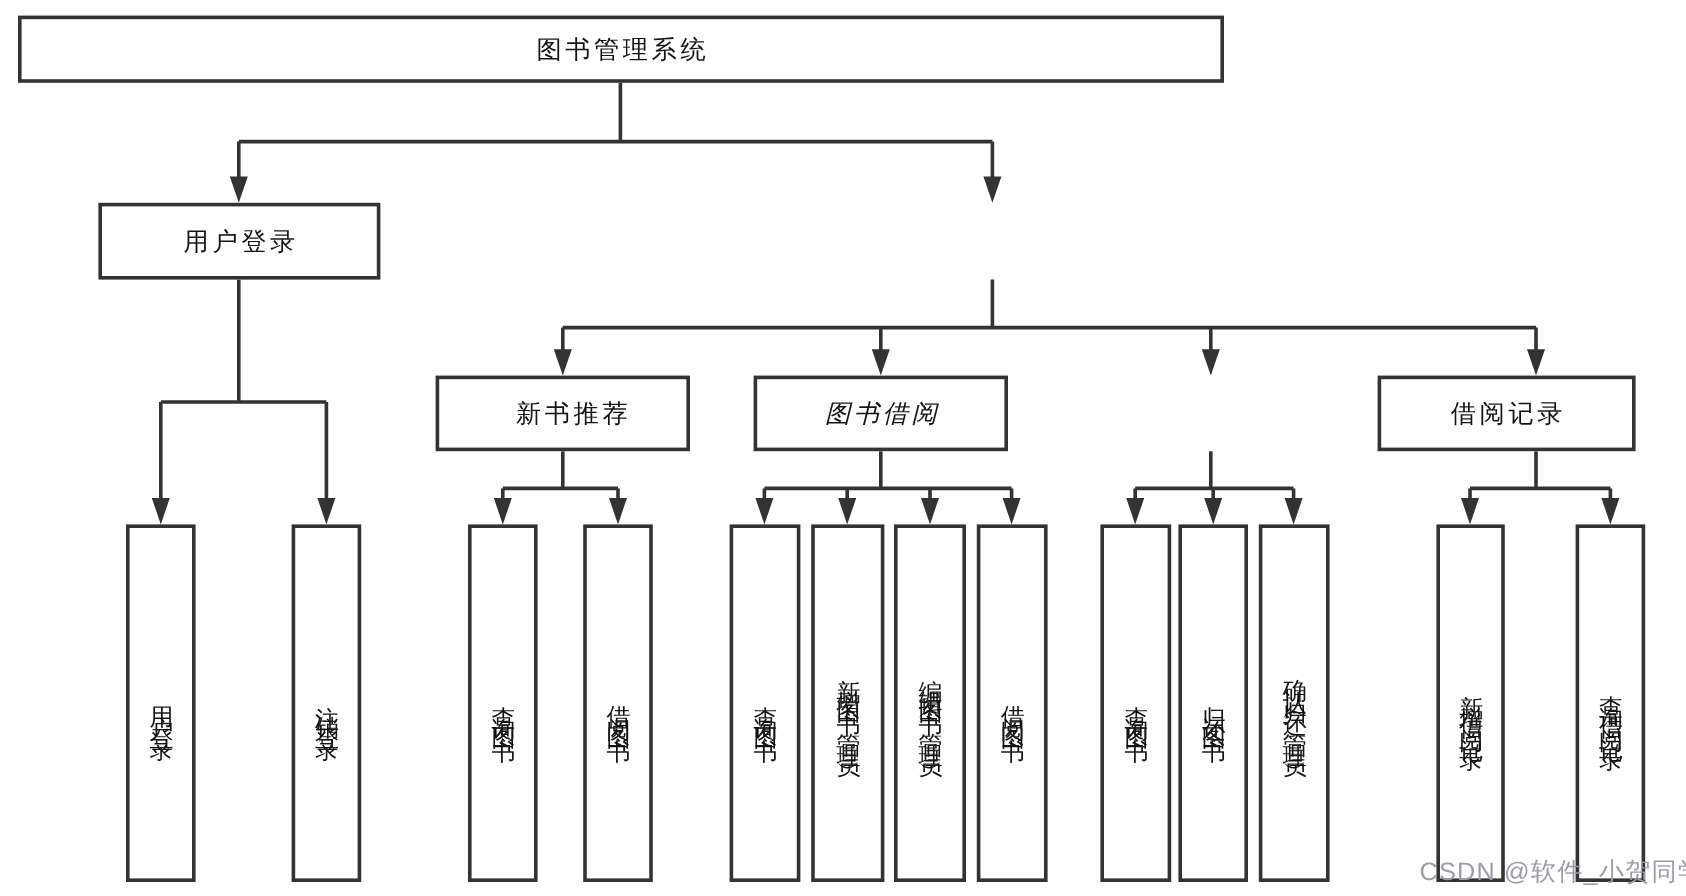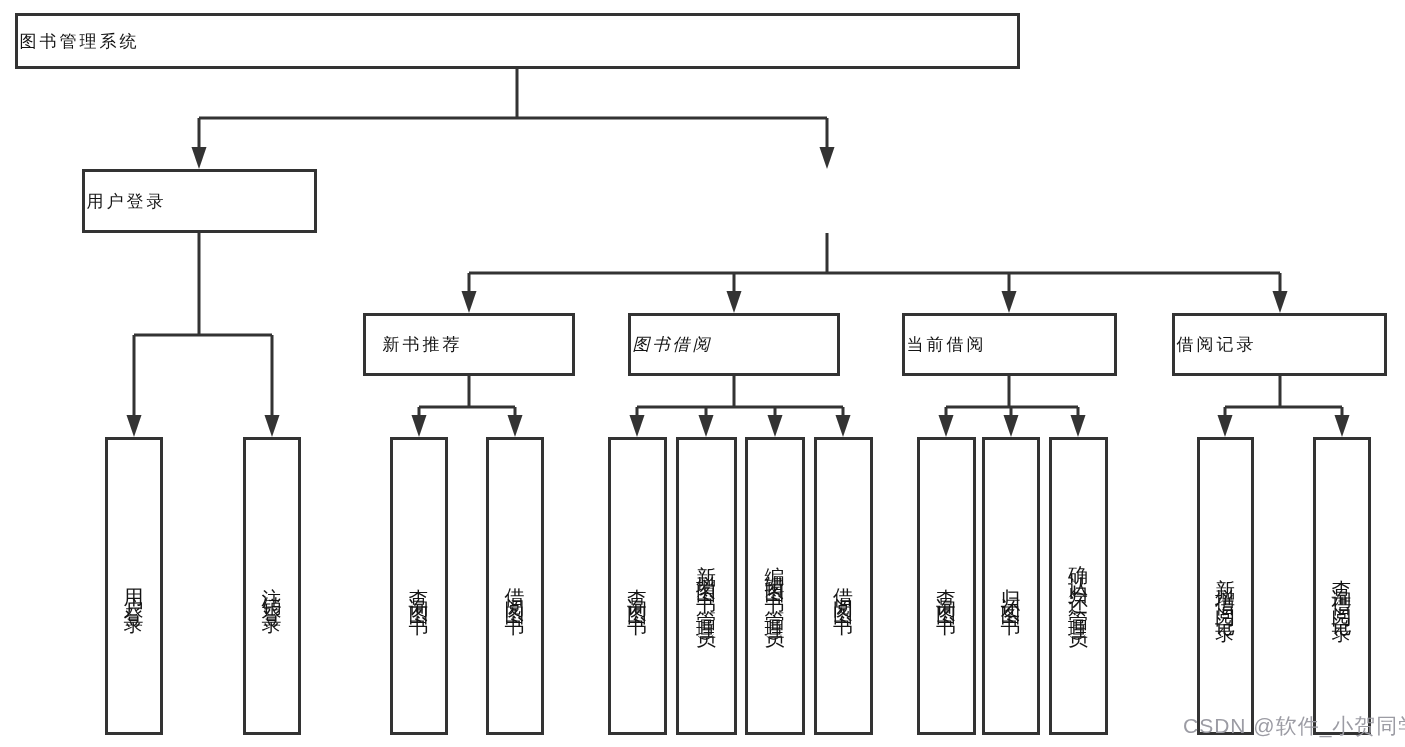--- a/index.html
+++ b/index.html
@@ -22,23 +22,23 @@
     width: 1405px;
     height: 747px;
   }
   .node {
     position: absolute;
     box-sizing: border-box;
     border: 3px solid #333333;
     background: #ffffff;
     display: flex;
     align-items: center;
-    justify-content: flex-start;
+    justify-content: center;
     color: #141414;
-    font-size: 17px;
+    font-size: 21px;
     letter-spacing: 3px;
     white-space: nowrap;
   }
   .node .lbl { transform: translateX(1.5px); }
   .vnode {
     position: absolute;
     box-sizing: border-box;
     border: 3px solid #333333;
     background: #ffffff;
     display: flex;
@@ -119,24 +119,21 @@
   <div class="node" style="left:82px; top:169px; width:235px; height:64px;">
     <span class="lbl">用户登录</span>
   </div>
 
   <div class="node" style="left:363px; top:313px; width:212px; height:63px;padding-left:15px;">
     <span class="lbl">新书推荐</span>
   </div>
   <div class="node" style="left:628px; top:313px; width:212px; height:63px;font-style:italic;">
     <span class="lbl">图书借阅</span>
   </div>
-  <div class="node" style="left:902px; top:313px; width:215px; height:63px;">
-    <span class="lbl">当前借阅</span>
-  </div>
-  <div class="node" style="left:1172px; top:313px; width:215px; height:63px;">
+  <div class="node" style="left:1148px; top:313px; width:215px; height:63px;">
     <span class="lbl">借阅记录</span>
   </div>
 
   <div class="vnode" style="left:105px; top:437px; width:58px; height:298px;">
     <span class="vlbl">用户登录</span>
   </div>
   <div class="vnode" style="left:243px; top:437px; width:58px; height:298px;">
     <span class="vlbl">注销登录</span>
   </div>
 

